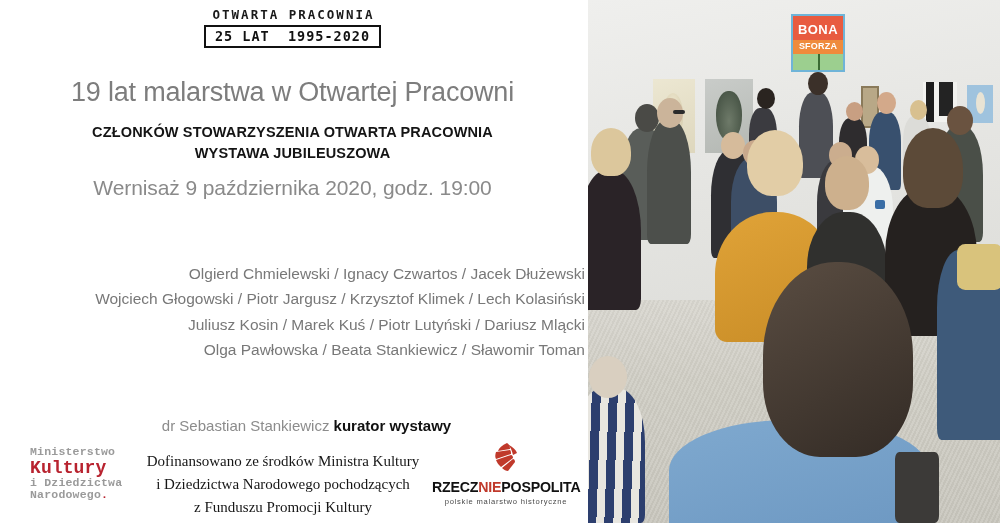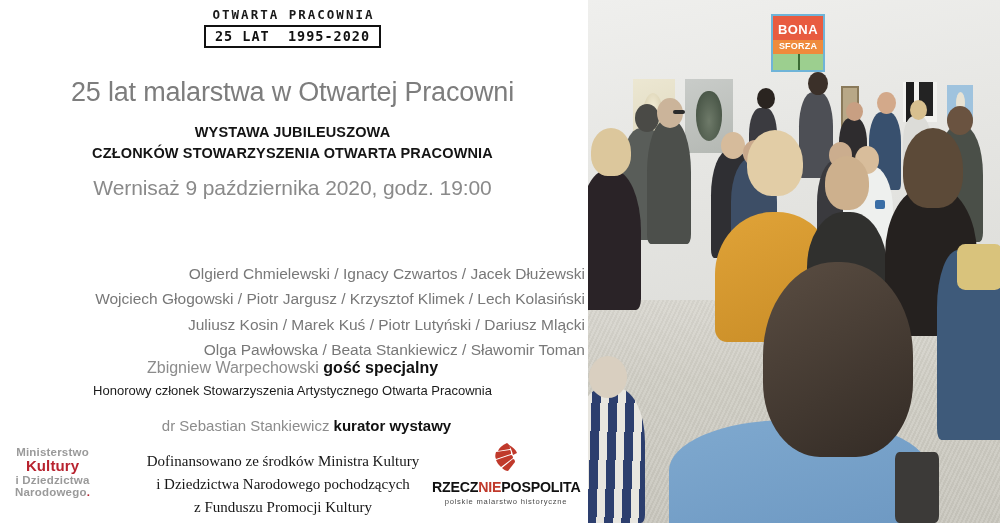--- a/index.html
+++ b/index.html
@@ -99,27 +99,26 @@
   .curator-name{color:#8c8c8c;font-weight:400;}
   .curator-role{color:#111111;font-weight:700;}
 
   
   .footer{
     position:absolute;left:0;bottom:0;width:585px;height:85px;
   }
 
   
   .mkidn{
-    position:absolute;left:15px;top:8px;
-    font-family:Liberation Sans, sans-serif;
+    position:absolute;left:30px;top:8px;
+    font-family:Liberation Mono, monospace;
     line-height:1.12;
-    text-align:center;
   }
   .mkidn .l1{font-size:11.5px;font-weight:700;color:#9a9a9a;letter-spacing:0.2px;}
-  .mkidn .l2{font-size:15px;font-weight:700;color:#b8232f;letter-spacing:0.1px;margin-top:-1px;}
+  .mkidn .l2{font-size:18px;font-weight:700;color:#b8232f;letter-spacing:0.1px;margin-top:-1px;}
   .mkidn .l3{font-size:11.5px;font-weight:700;color:#9a9a9a;letter-spacing:0.2px;margin-top:-1px;}
   .mkidn .l4{font-size:11.5px;font-weight:700;color:#9a9a9a;letter-spacing:0.2px;margin-top:-1px;}
   .mkidn .dot{color:#b8232f;}
 
   
   .funding{
     position:absolute;left:133px;top:12px;width:300px;
     text-align:center;font-size:15px;color:#161616;line-height:1.52;font-family:Liberation Serif, serif;
   }
 
@@ -148,21 +147,21 @@
   
   .wall{left:0;top:0;width:415px;height:330px;
         background:linear-gradient(170deg,#efefed 0%,#e6e6e3 45%,#dcdcd8 100%);}
   .floor{left:0;top:300px;width:415px;height:223px;
         background:linear-gradient(180deg,#d8d6cf 0%,#cfcdc4 35%,#c8c6bd 100%);}
   .floor::after{content:"";position:absolute;inset:0;
         background:repeating-linear-gradient(115deg,rgba(255,255,255,.18) 0 2px,rgba(0,0,0,.05) 2px 4px);
         opacity:.5;}
 
   
-  .art{position:absolute;}
+  .art{position:absolute;margin-left:20px;}
   .art-bona{left:186px;top:14px;width:54px;height:58px;
         background:#6fb4d8;padding:2px;box-sizing:border-box;}
   .bona-inner{width:100%;height:100%;background:#e85b40;position:relative;overflow:hidden;}
   .bona-inner .t1{position:absolute;left:0;right:0;top:7px;text-align:center;
         font-size:13px;font-weight:700;color:#ffffff;letter-spacing:0.4px;line-height:1;}
   .bona-inner .band{position:absolute;left:0;right:0;top:24px;height:14px;background:#ef8b3c;}
   .bona-inner .t2{position:absolute;left:0;right:0;top:26px;text-align:center;
         font-size:9px;font-weight:700;color:#ffffff;letter-spacing:0.2px;line-height:1;}
   .bona-inner .green{position:absolute;left:0;right:0;bottom:0;height:16px;background:#9ccf8f;}
   .bona-inner .stem{position:absolute;left:50%;bottom:0;width:2px;height:16px;background:#3a6b33;}
@@ -195,43 +194,37 @@
 
 <div class="poster">
 
   <div class="left">
 
     <div class="stamp">
       <div class="stamp-top">OTWARTA PRACOWNIA</div>
       <div class="stamp-box">25 LAT  1995-2020</div>
     </div>
 
-    <div class="headline">25 lat malarstwa w Otwartej Pracowni</div>
+    <div class="headline">19 lat malarstwa w Otwartej Pracowni</div>
 
     <div class="subtitle">
+      <div>CZŁONKÓW STOWARZYSZENIA OTWARTA PRACOWNIA</div>
       <div>WYSTAWA JUBILEUSZOWA</div>
-      <div>CZŁONKÓW STOWARZYSZENIA OTWARTA PRACOWNIA</div>
     </div>
 
     <div class="vernissage">Wernisaż 9 października 2020, godz. 19:00</div>
 
 
     <div class="artists">
       <div>Olgierd Chmielewski / Ignacy Czwartos / Jacek Dłużewski</div>
       <div>Wojciech Głogowski / Piotr Jargusz / Krzysztof Klimek / Lech Kolasiński</div>
       <div>Juliusz Kosin / Marek Kuś  / Piotr Lutyński / Dariusz Mlącki</div>
       <div>Olga Pawłowska / Beata Stankiewicz / Sławomir Toman</div>
     </div>
 
-    <div class="guest">
-      <div class="guest-line1">
-        <span class="guest-name">Zbigniew Warpechowski</span><span>&nbsp;</span><span class="guest-role">gość specjalny</span>
-      </div>
-      <div class="guest-line2">Honorowy członek Stowarzyszenia Artystycznego Otwarta Pracownia</div>
-    </div>
 
     <div class="curator">
       <span class="curator-name">dr Sebastian Stankiewicz</span><span>&nbsp;</span><span class="curator-role">kurator wystawy</span>
     </div>
 
     <div class="footer">
 
       <div class="mkidn">
         <div class="l1">Ministerstwo</div>
         <div class="l2">Kultury</div>

